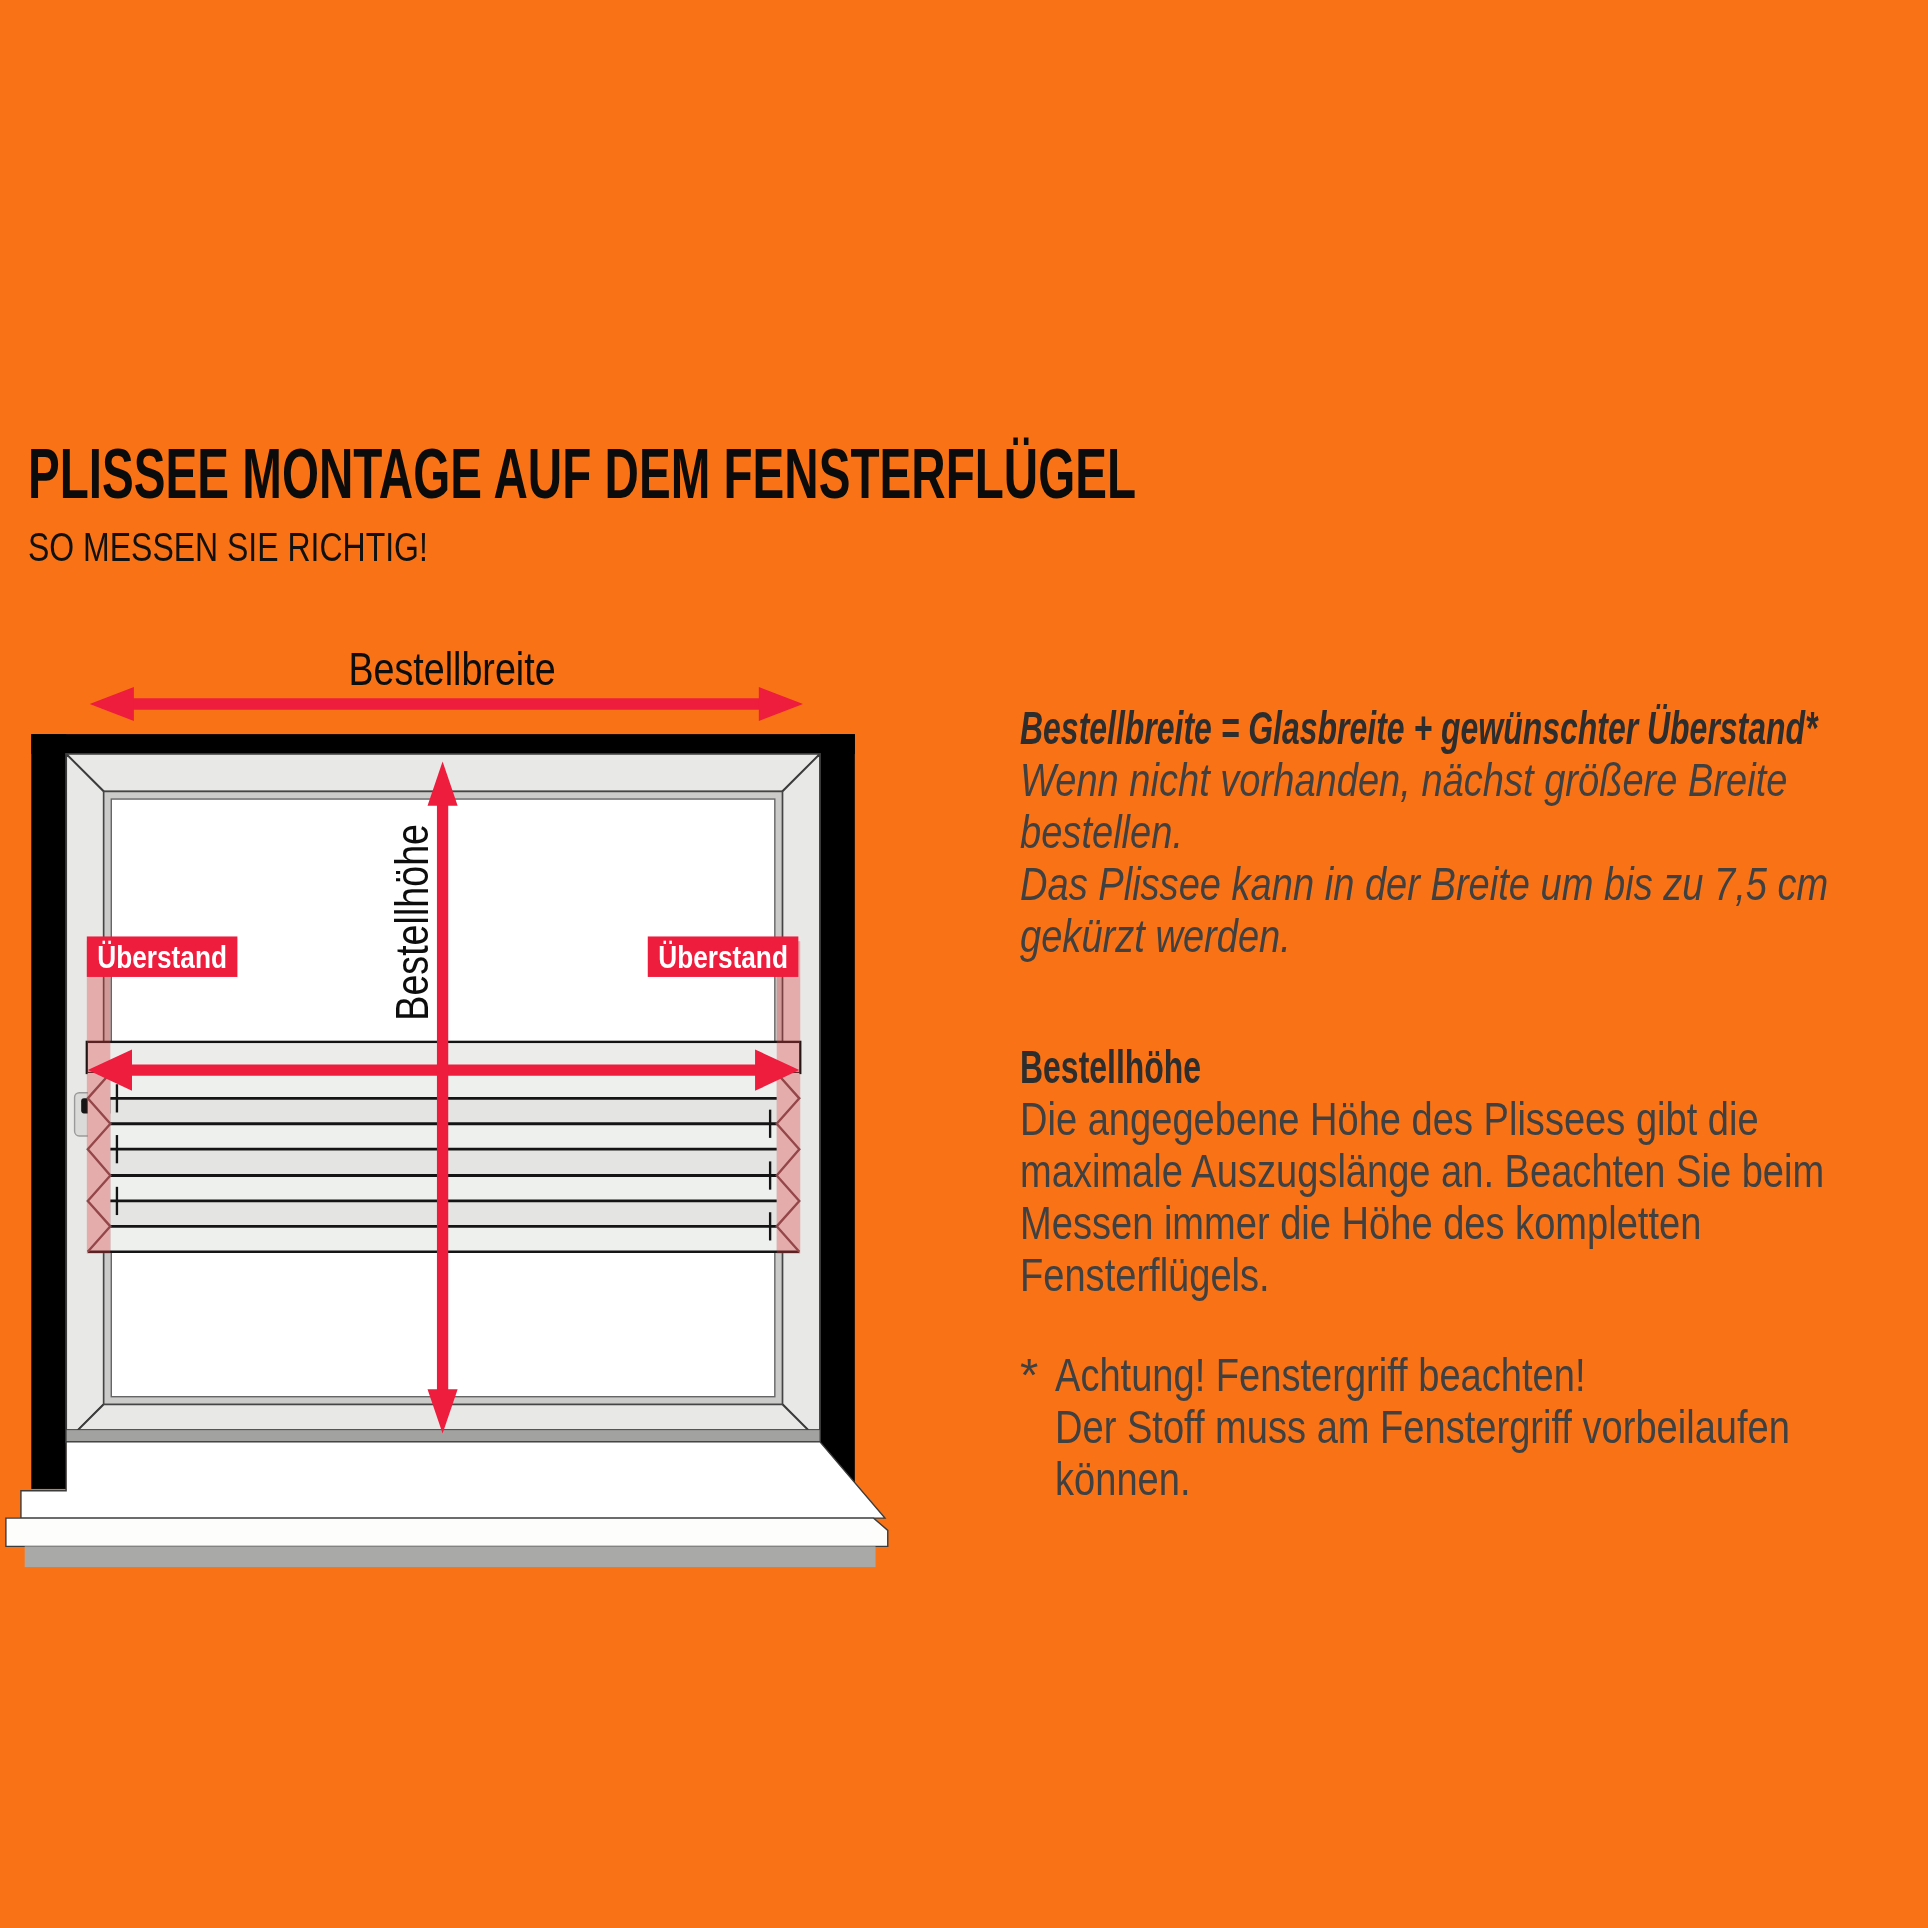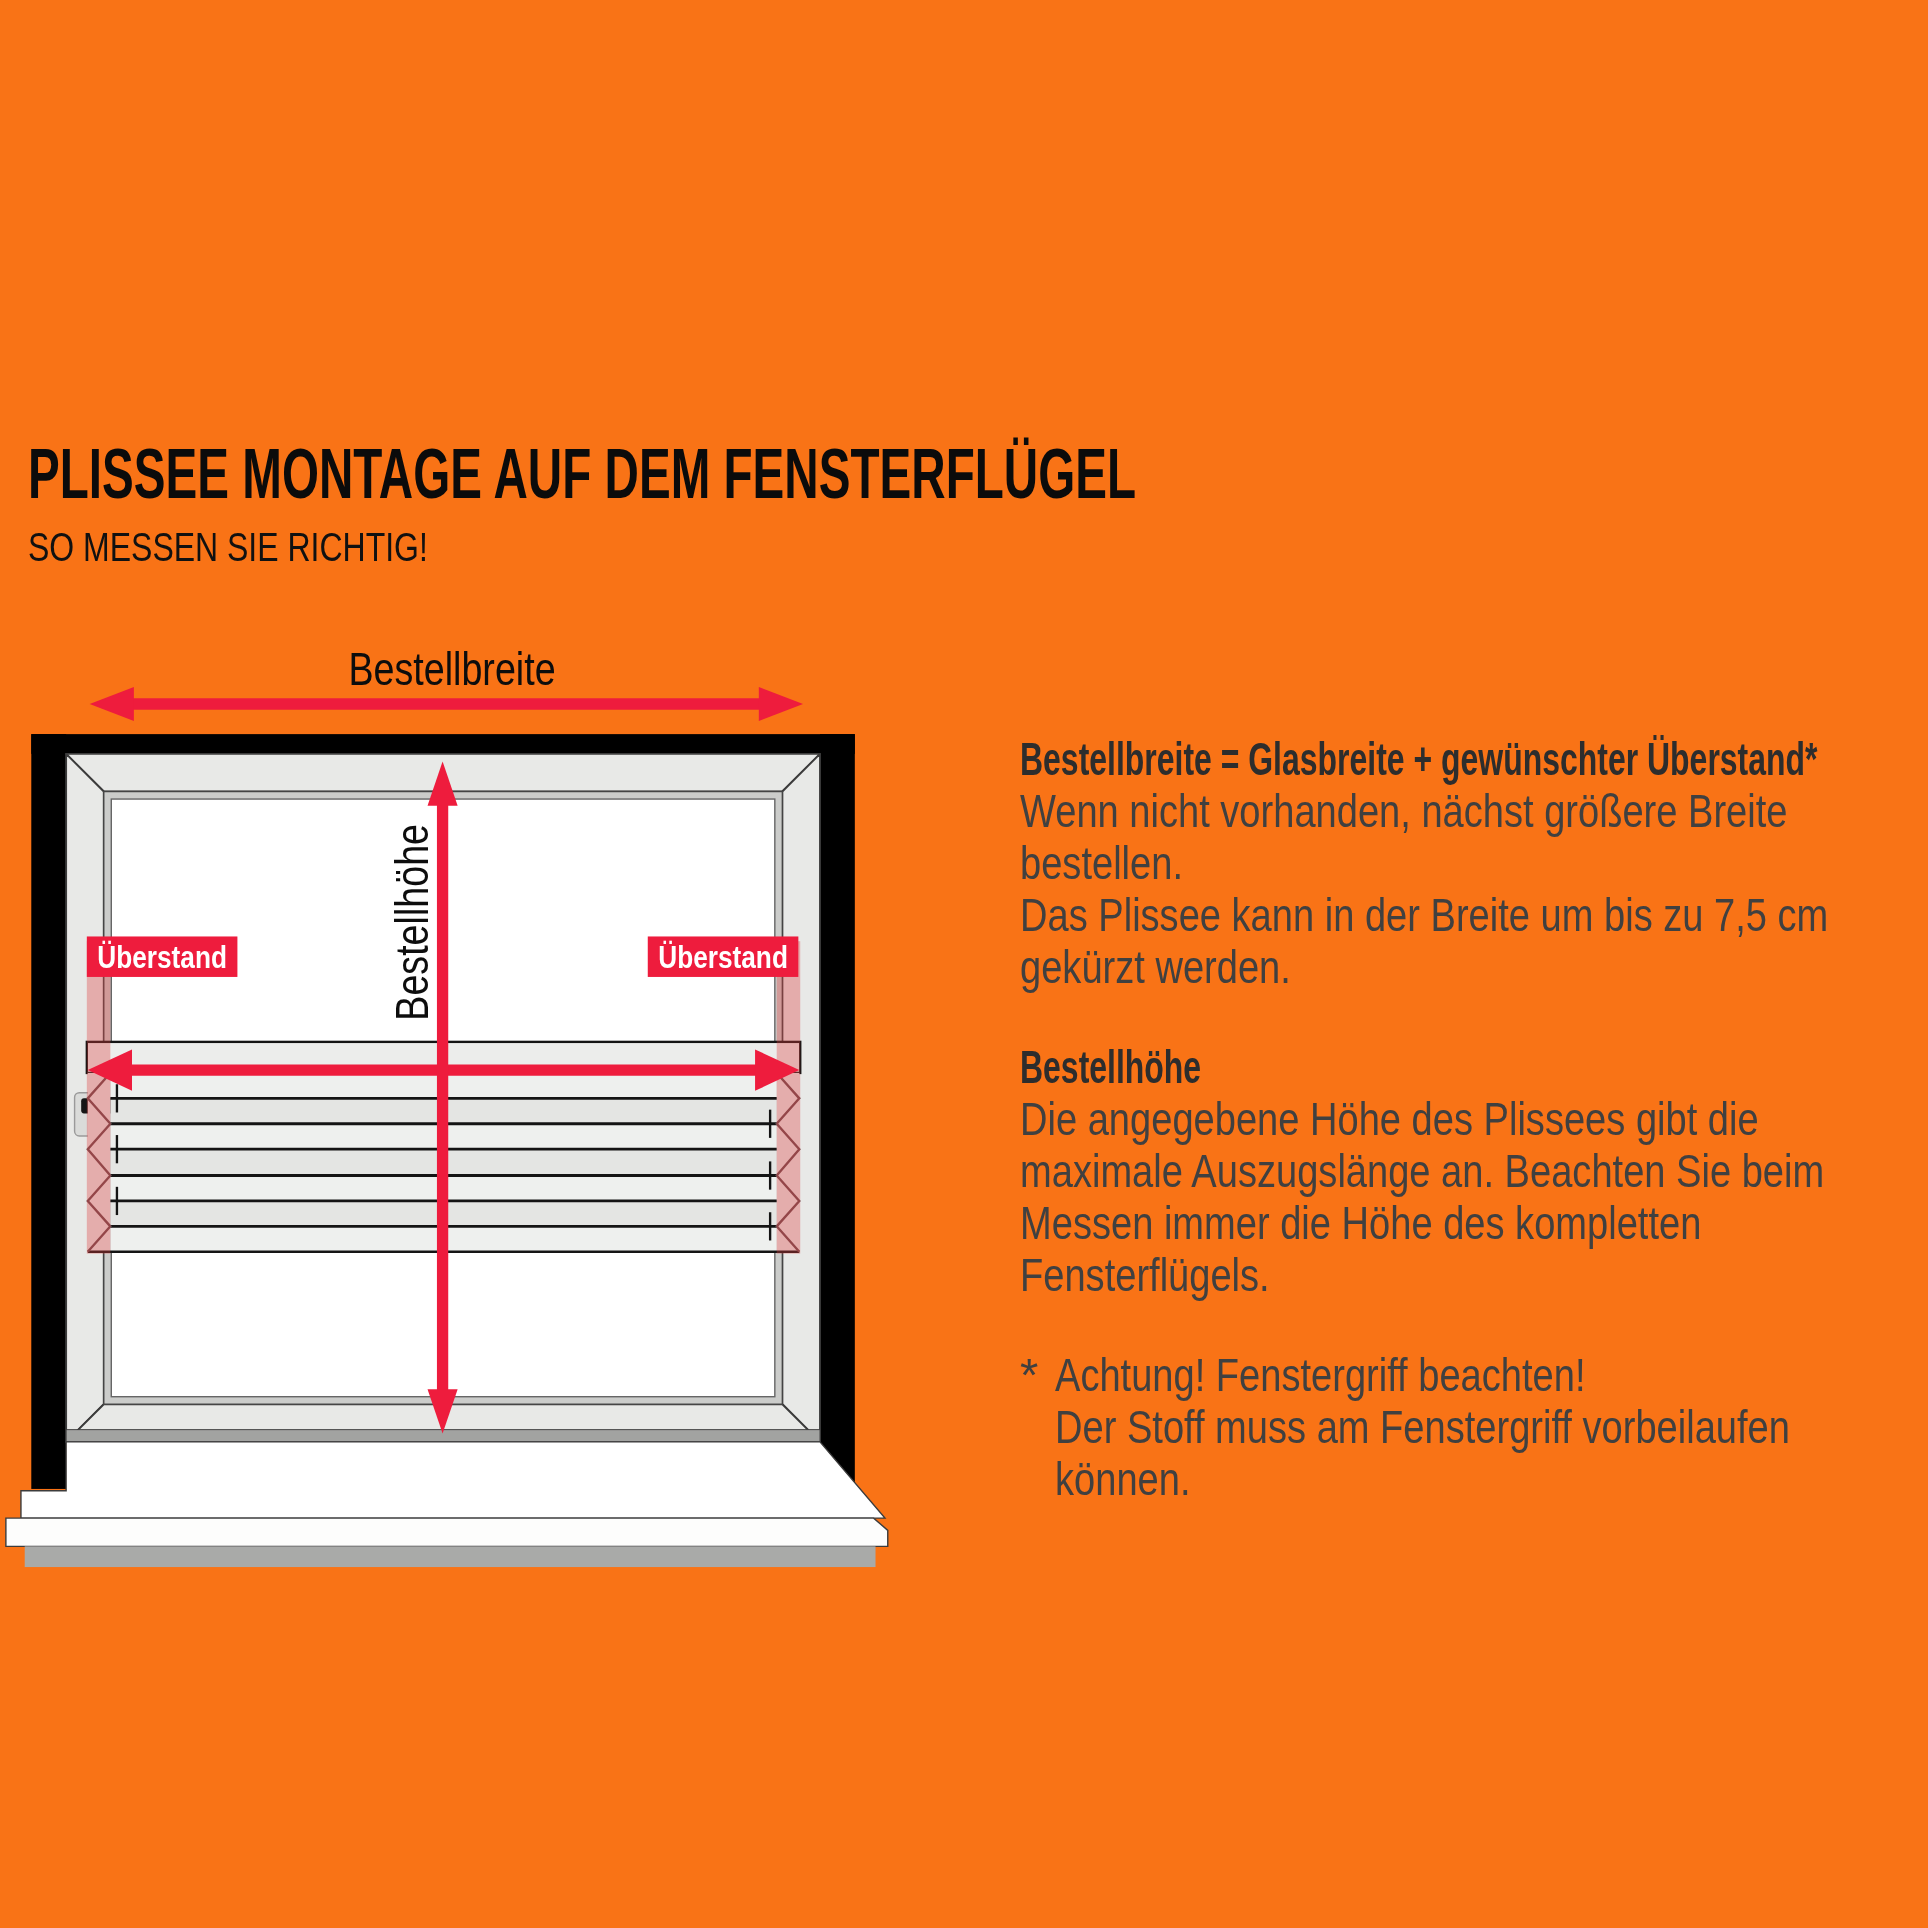--- a/index.html
+++ b/index.html
@@ -127,21 +127,21 @@
     <g fill="#ee1c3d">
       <line x1="470" y1="850" x2="470" y2="1480" stroke="#ee1c3d" stroke-width="12"></line>
       <polygon points="470,809 454,856 486,856"></polygon>
       <polygon points="470,1523 454,1476 486,1476"></polygon>
     </g>
 
     <text class="svg-label" transform="translate(480,728) scale(0.8,1)" text-anchor="middle">Bestellbreite</text>
     <text class="svg-label" transform="translate(454,980) rotate(-90) scale(0.8,1)" text-anchor="middle">Bestellhöhe</text>
   </svg>
 
-  <div class="info-block" style="top:733px;">
+  <div class="info-block" style="top:702px;font-style:italic;">
     <div class="info-heading">Bestellbreite = Glasbreite + gewünschter Überstand*</div>
     <div class="info-line">Wenn nicht vorhanden, nächst größere Breite</div>
     <div class="info-line">bestellen.</div>
     <div class="info-line">Das Plissee kann in der Breite um bis zu 7,5 cm</div>
     <div class="info-line">gekürzt werden.</div>
   </div>
 
   <div class="info-block" style="top:1041px;">
     <div class="info-heading">Bestellhöhe</div>
     <div class="info-line">Die angegebene Höhe des Plissees gibt die</div>

